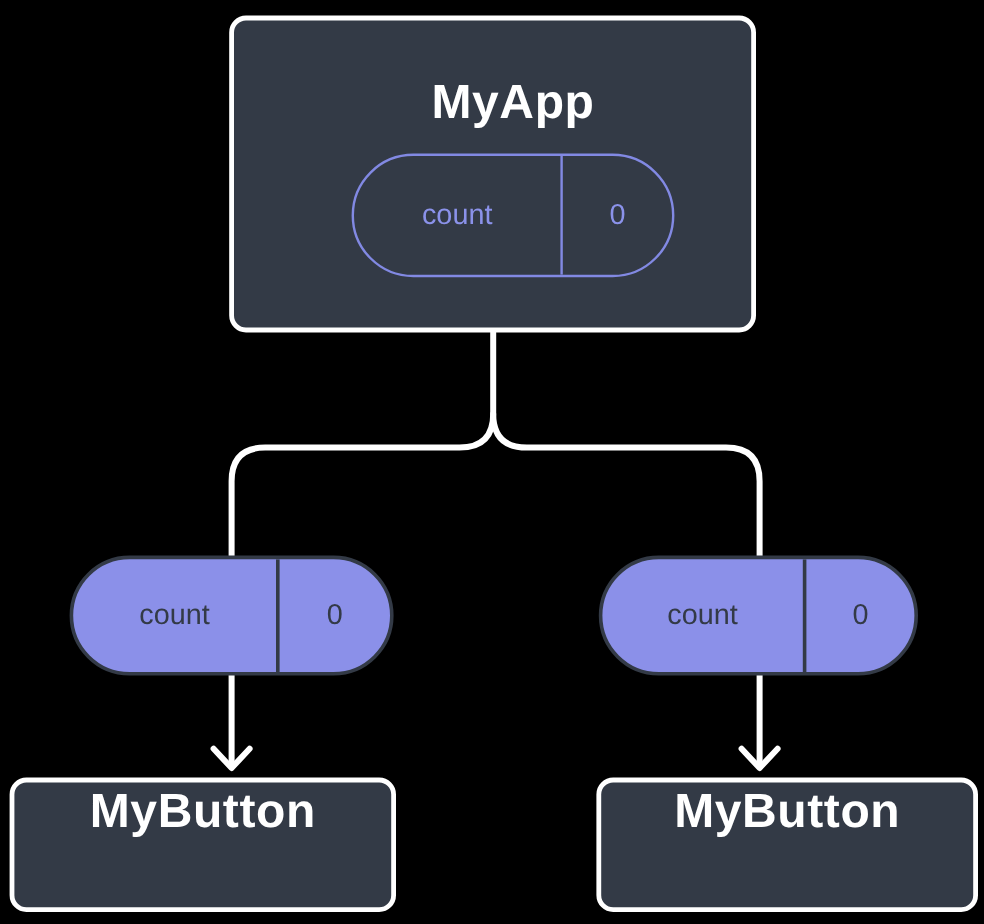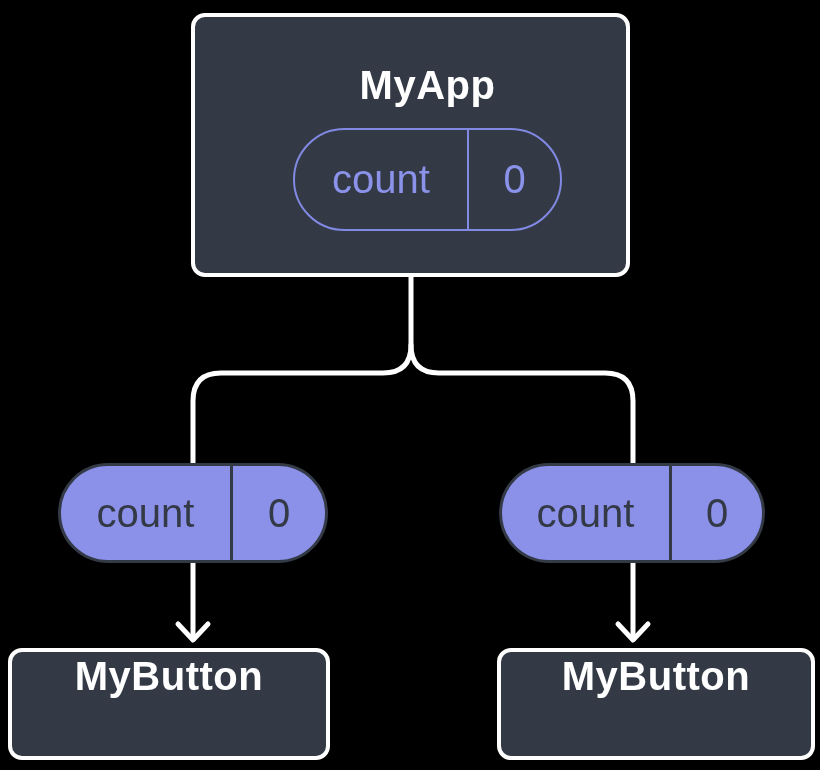--- a/index.html
+++ b/index.html
@@ -66,21 +66,21 @@
   .pill {
     display: flex;
     align-items: stretch;
     border-radius: 52px;
     overflow: hidden;
   }
   .pill-cell {
     display: flex;
     align-items: center;
     justify-content: center;
-    font-size: 40px;
+    font-size: 24px;
   }
   .pill-name { flex: 1 1 auto; }
   .pill-outline {
     margin-top: 19px;
     width: 269px; height: 103px;
     border: 2.5px solid var(--pill-stroke);
     color: var(--pill-text-purple);
   }
   .pill-outline .pill-value {
     width: 93px;

